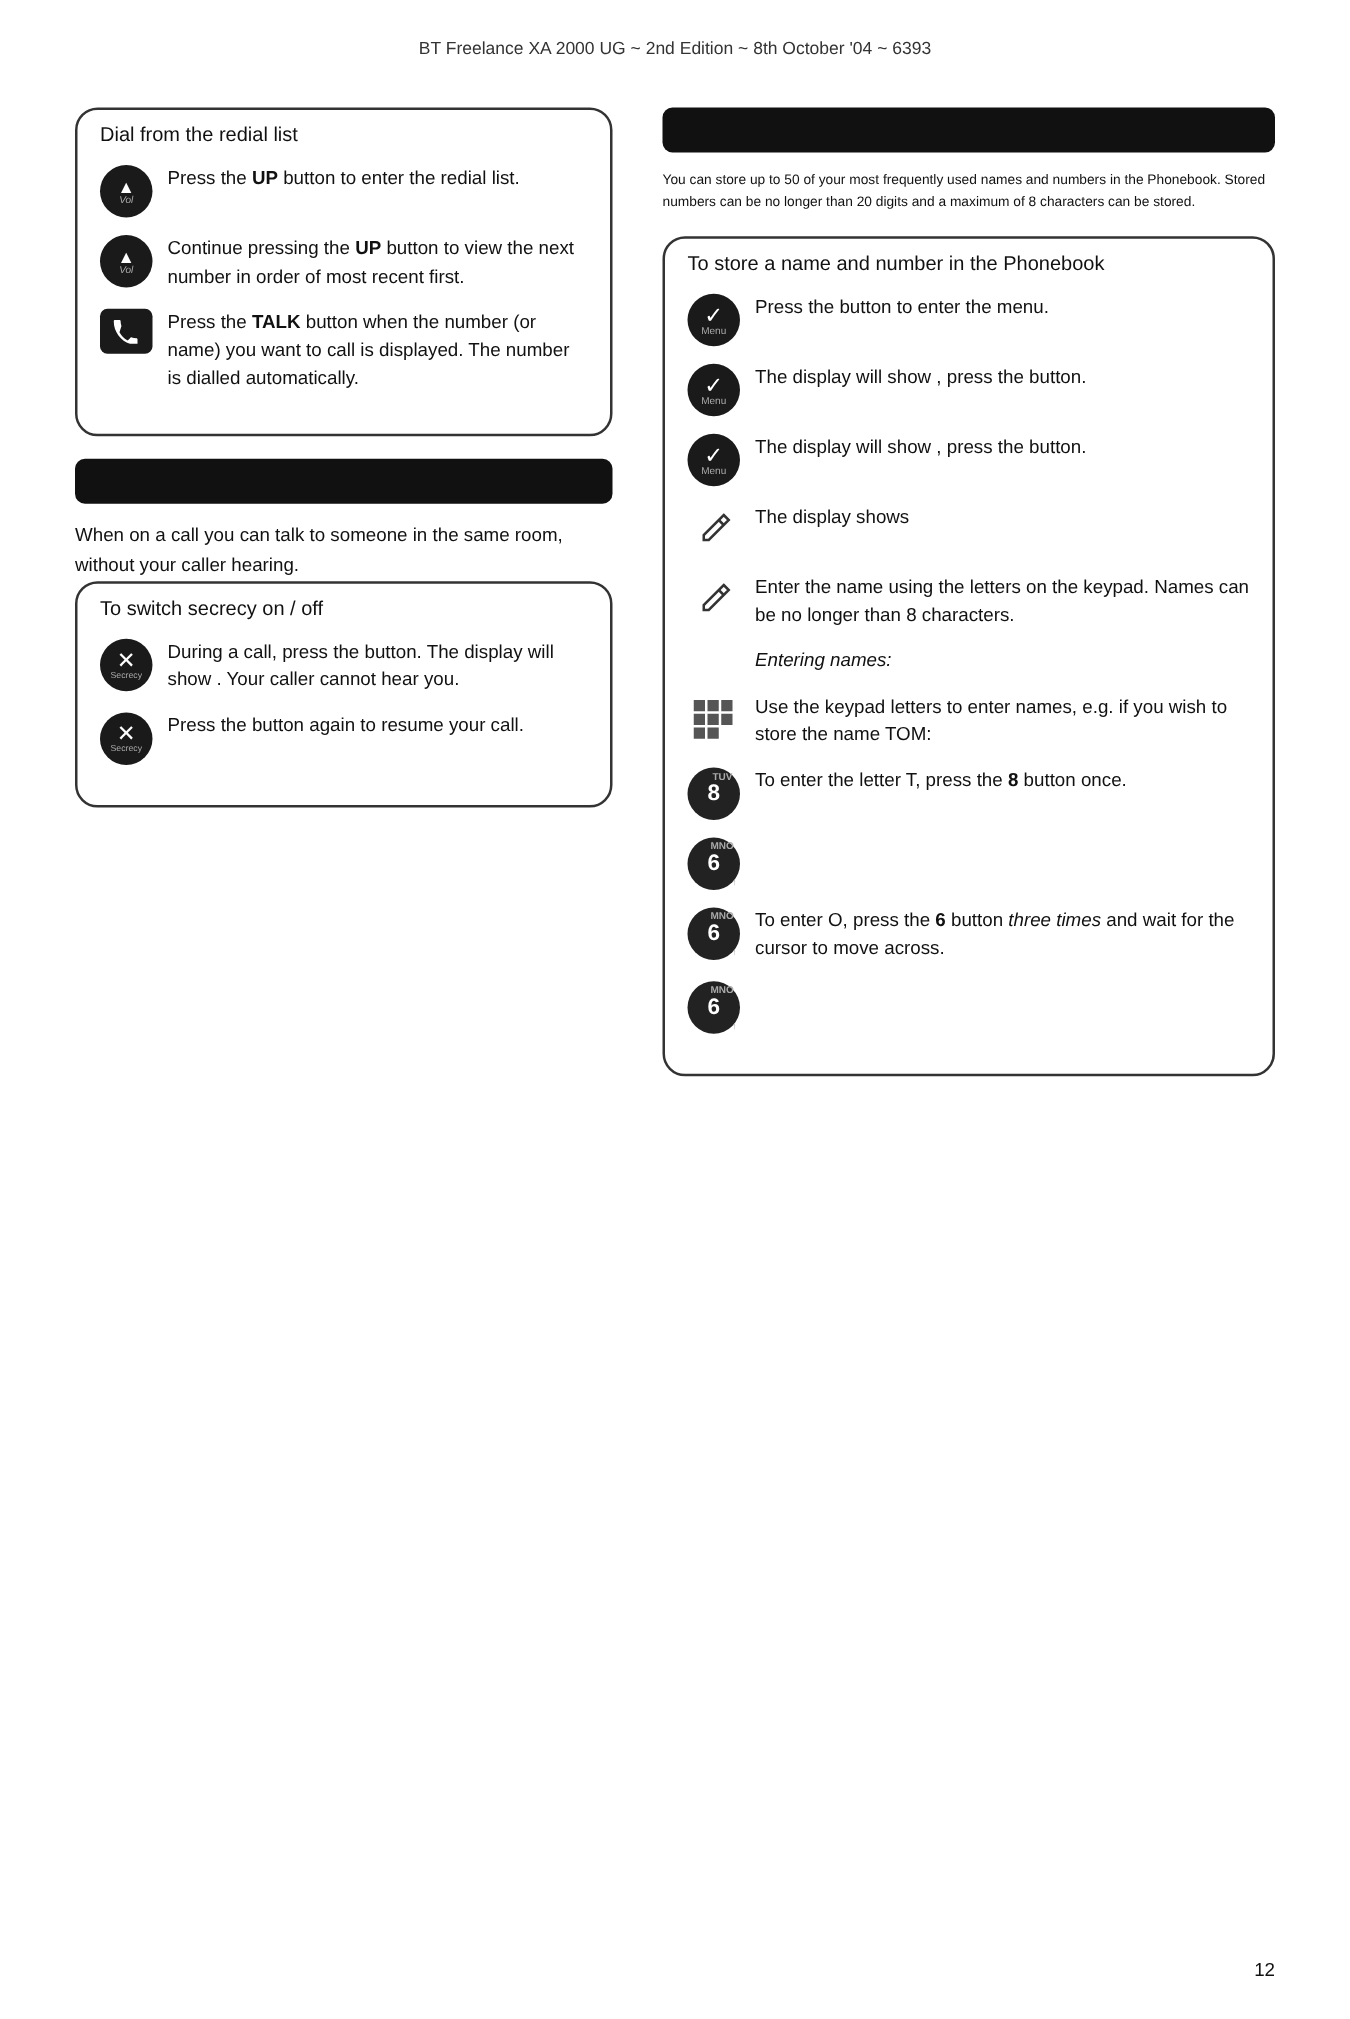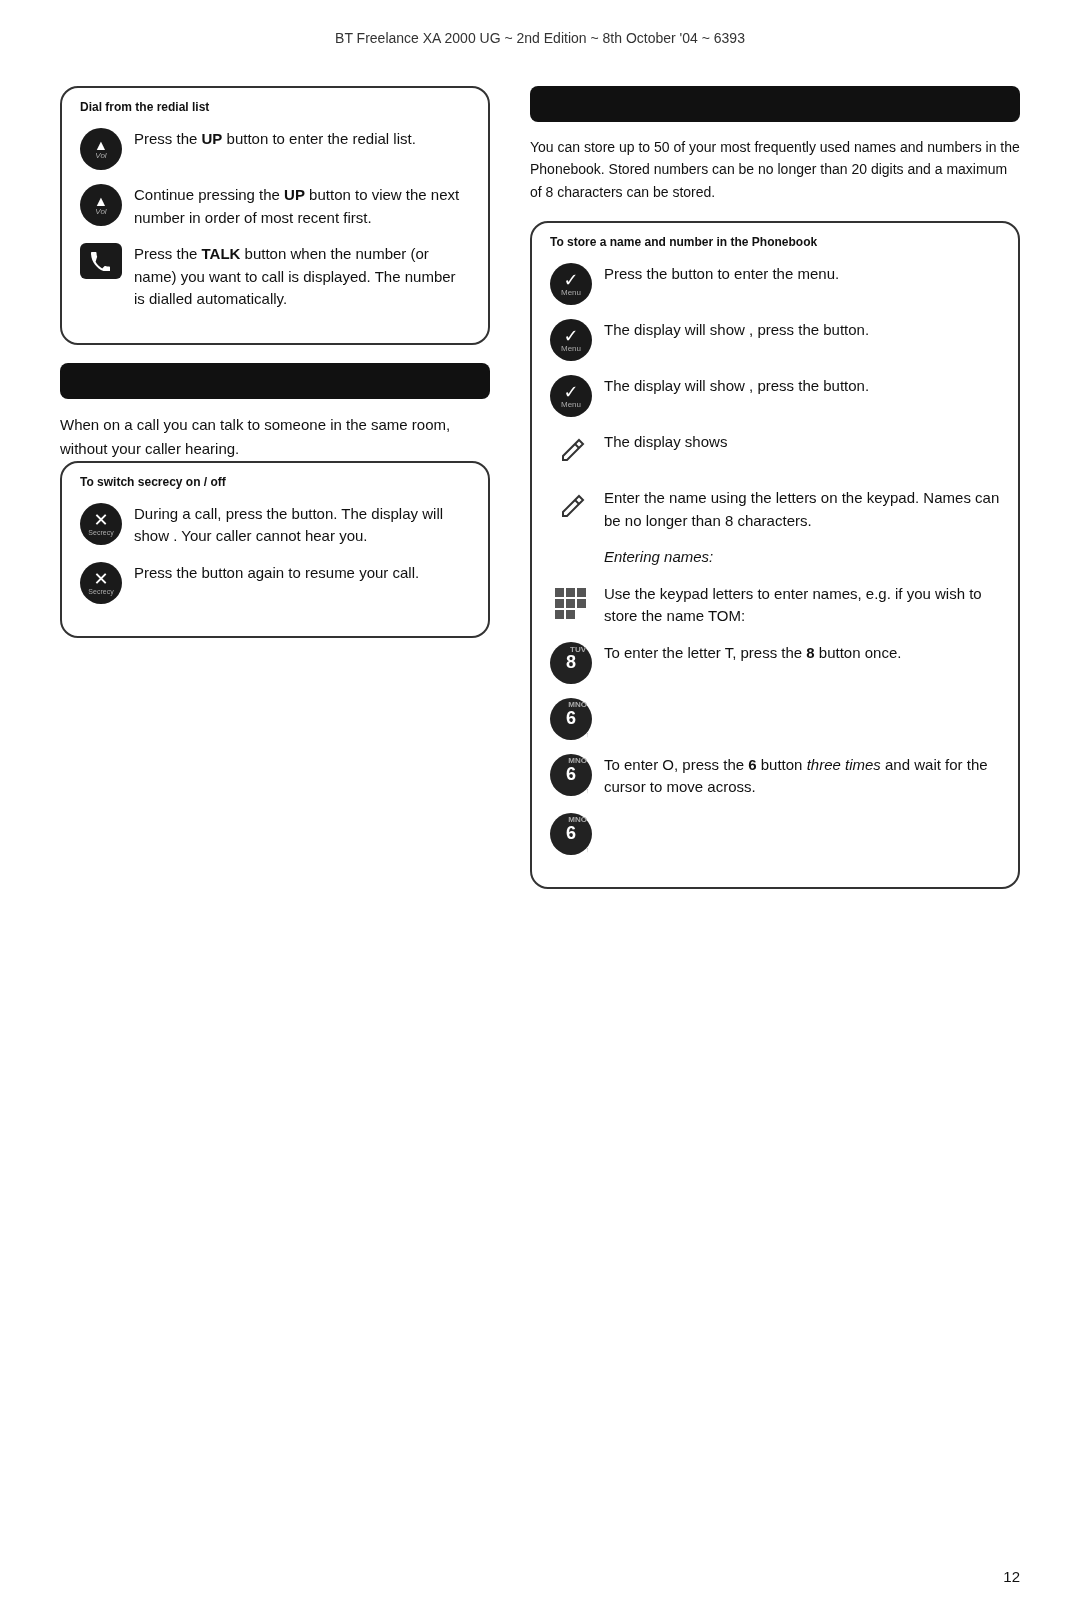--- a/index.html
+++ b/index.html
@@ -37,22 +37,22 @@
       flex: 1;
     }
     .section-box {
       border: 2px solid #333;
       border-radius: 18px;
       padding: 12px 18px 18px 18px;
       margin-bottom: 18px;
       position: relative;
     }
     .section-box-title {
-      font-weight: bold;
-      font-size: 12px;
+      font-weight: normal;
+      font-size: 16px;
       margin-bottom: 14px;
     }
     .black-bar {
       background: #111;
       border-radius: 8px;
       height: 36px;
       margin-bottom: 14px;
     }
     .step-row {
       display: flex;
@@ -70,21 +70,21 @@
     }
     .step-text i {
       font-style: italic;
     }
     .between-text {
       font-size: 15px;
       line-height: 1.6;
       margin-bottom: 0;
     }
     .right-col-intro {
-      font-size: 14px;
+      font-size: 11px;
       line-height: 1.6;
       margin-bottom: 18px;
     }
     .page-num {
       position: absolute;
       bottom: 30px;
       right: 60px;
       font-size: 15px;
     }
     .icon-8-btn {

